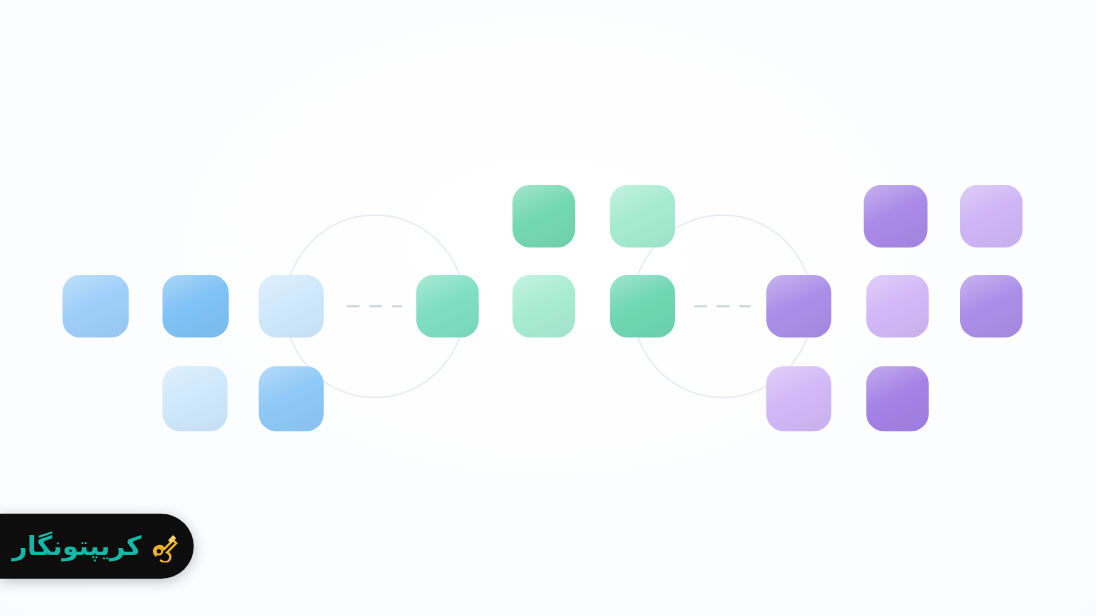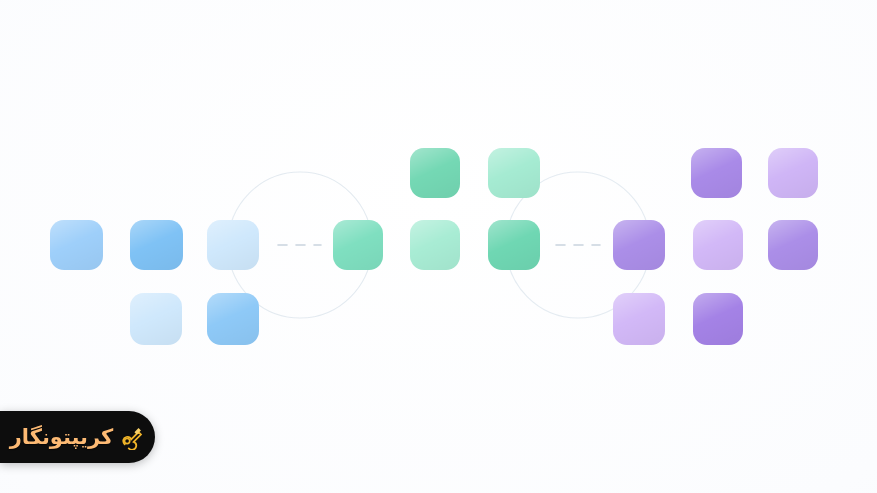--- a/index.html
+++ b/index.html
@@ -59,21 +59,21 @@
     background: #0d0d0d;
     border-top-right-radius: 26px;
     border-bottom-right-radius: 26px;
     display: flex;
     align-items: center;
     justify-content: center;
     gap: 6px;
     box-shadow: 0 2px 10px rgba(0,0,0,.25);
   }
   .watermark-text {
-    color: #fdba74;
+    color: #14b8a6;
     font-size: 21px;
     font-weight: bold;
     direction: rtl;
     letter-spacing: 0px;
     text-shadow: 0 1px 1px rgba(0,0,0,.6);
     font-family: "DejaVu Sans", sans-serif;
   }
   .watermark-mark {
     width: 26px;
     height: 26px;

